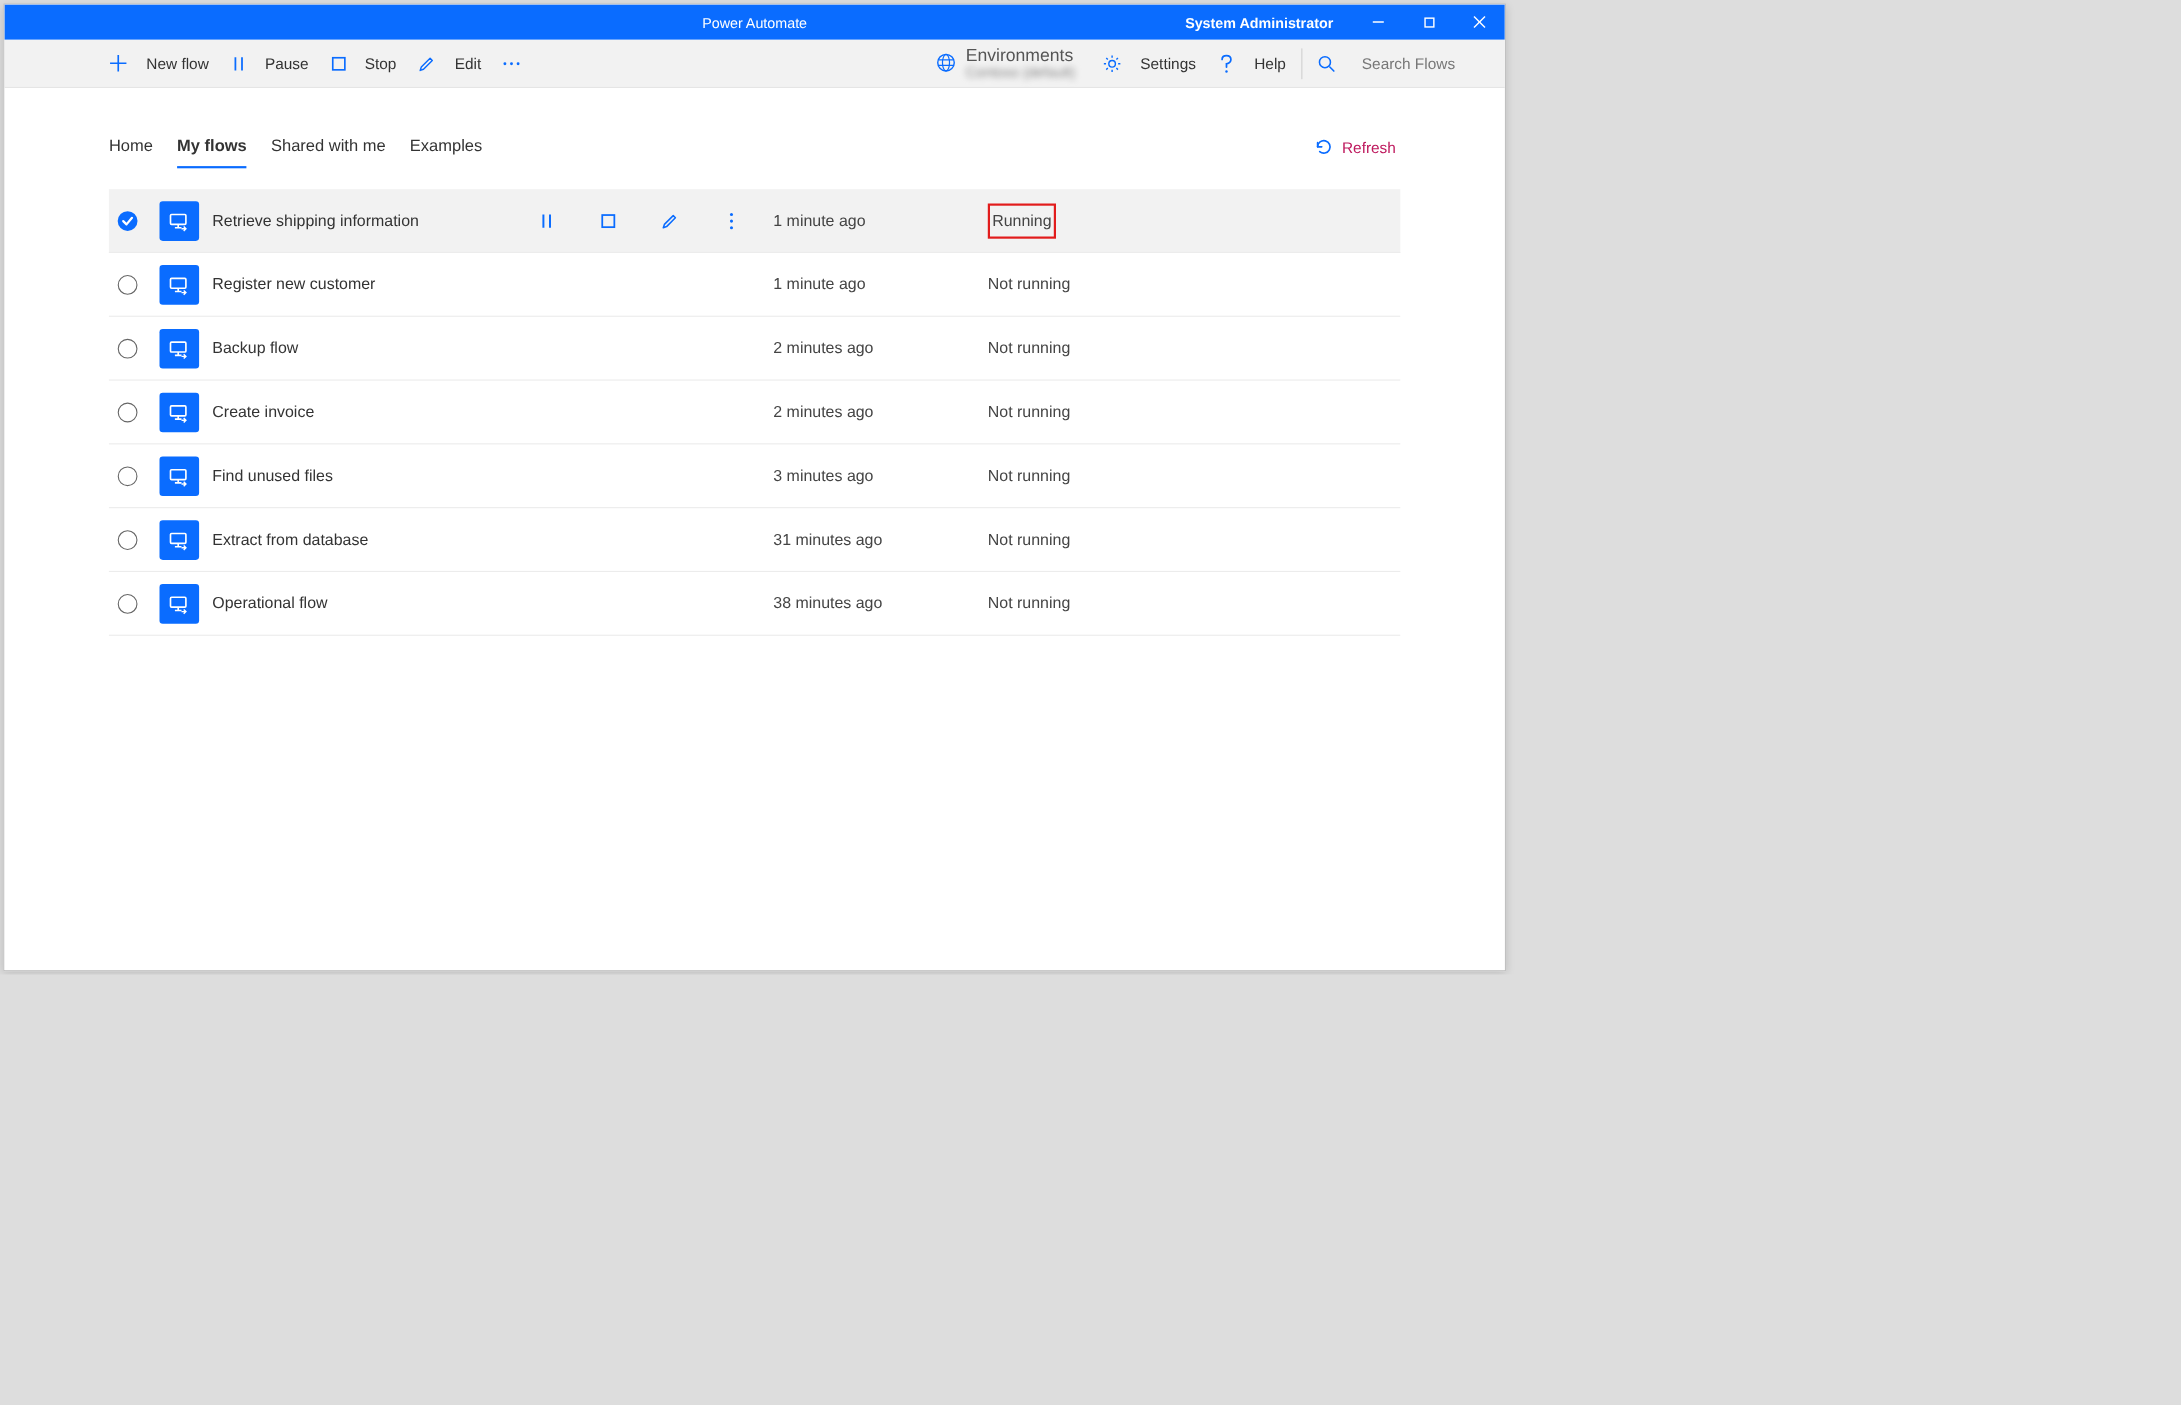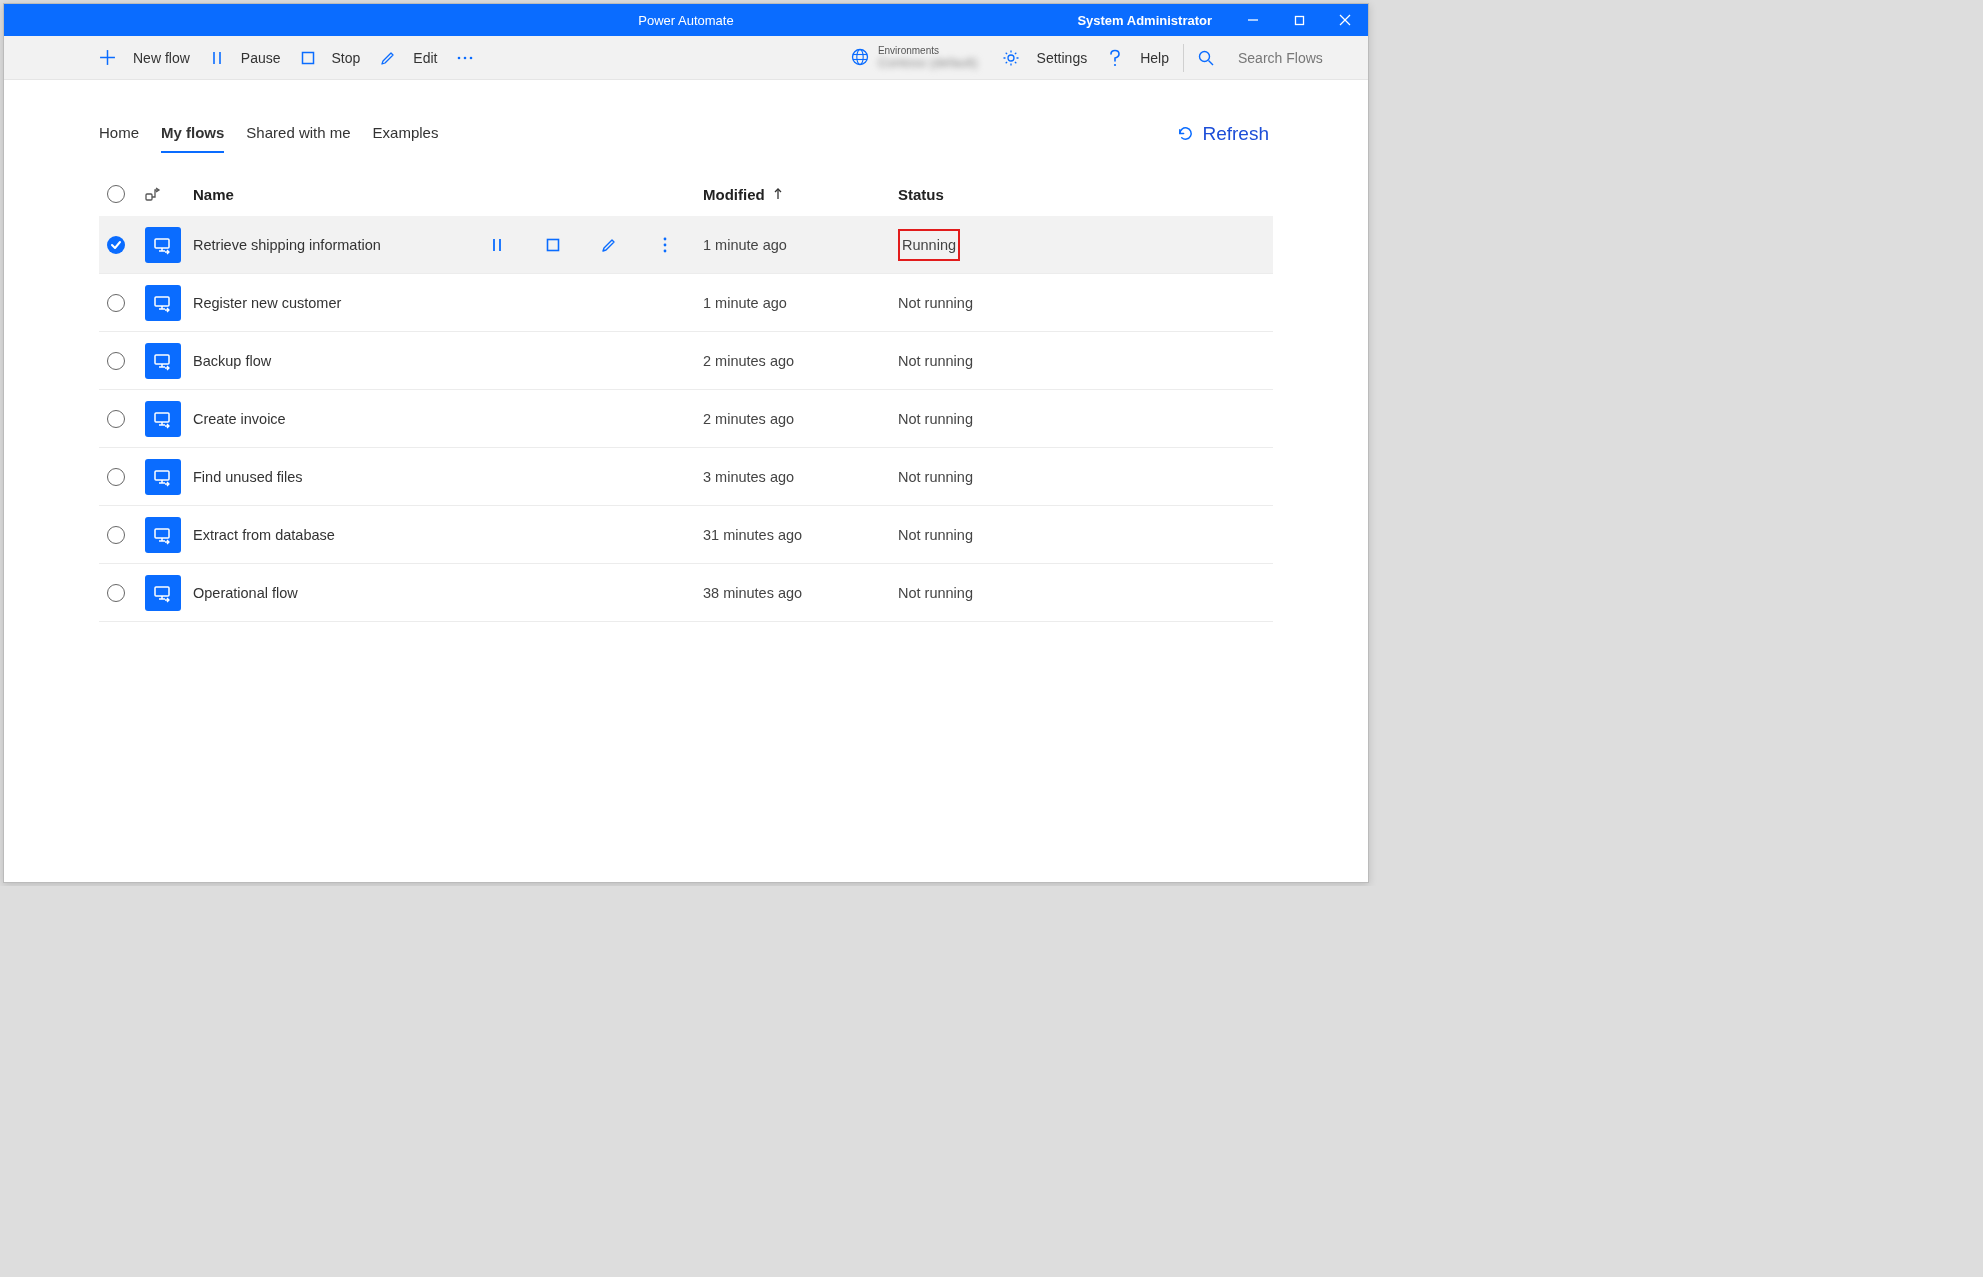--- a/index.html
+++ b/index.html
@@ -10,35 +10,35 @@
   .titlebar .right { margin-left: auto; display: flex; align-items: center; gap: 0; }
   .titlebar .user { font-weight: 600; padding: 0 18px; }
   .winbtn { width: 46px; height: 32px; display: flex; align-items: center; justify-content: center; cursor: pointer; }
   .winbtn svg { stroke: #fff; }
 
   .toolbar { background: #f2f2f2; height: 44px; display: flex; align-items: center; padding: 0 10px 0 85px; border-bottom: 1px solid #e5e5e5; font-size: 14px; color: #333; }
   .toolbar .tb-item { display: flex; align-items: center; gap: 17px; padding: 0 10px; height: 100%; cursor: pointer; }
   .toolbar .spacer { flex: 1; }
   .toolbar .env { display: flex; align-items: center; gap: 8px; padding: 0 14px; cursor: pointer; }
   .toolbar .env-text { display: flex; flex-direction: column; line-height: 1.1; }
-  .toolbar .env-label { font-size: 10px; color: #555; }
+  .toolbar .env-label { font-size: 16px; color: #555; }
   .toolbar .env-value { font-size: 13px; color: #888; filter: blur(3px); user-select: none;}
   .toolbar .divider { width: 1px; height: 28px; background: #d0d0d0; margin: 0 4px; }
   .toolbar .search-wrap { display: flex; align-items: center; gap: 24px; padding: 0 10px; color: #777; cursor: text; width: 170px;}
   
   .content { flex: 1; overflow: auto; background: #fff; }
   .page { padding: 20px 95px 20px 95px; }
 
   .tabs-row { display: flex; align-items: center; border-bottom: 1px solid transparent; margin-top: 14px; }
   .tabs { display: flex; gap: 22px; font-size: 15px; color: #333; }
   .tab { padding: 10px 0 12px 0; cursor: pointer; position: relative; }
   .tab.active { font-weight: 600; }
   .tab.active::after { content: ""; position: absolute; left: 0; right: 0; bottom: 0; height: 2.5px; background: #0a6cff; }
   .tabs-spacer { flex:1; }
-  .refresh-btn { display: flex; align-items: center; gap: 8px; color: #1d4ed8; cursor: pointer; font-size: 19px; padding: 6px 4px;}
+  .refresh-btn { display: flex; align-items: center; gap: 8px; color: #be185d; cursor: pointer; font-size: 14px; padding: 6px 4px;}
 
   .grid { margin-top: 18px; }
   .grid-header, .grid-row { display: grid; grid-template-columns: 46px 48px 510px 195px 265px; align-items: center; }
   .grid-header { height: 44px; font-weight: 600; font-size: 15px; color: #222; }
   .grid-header .hdr-mod { display: flex; align-items: center; gap: 8px; }
   .sel-circle { width: 18px; height: 18px; border: 1.8px solid #666; border-radius: 50%; margin-left: 8px; cursor: pointer; background:#fff;}
   .type-hdr-icon { width:16px; height:16px; }
 
   .grid-row { height: 58px; border-bottom: 1px solid #ececec; font-size: 14.5px; color: #333; }
   .grid-row.hover { background: #f2f2f2; }
@@ -167,41 +167,20 @@
         <div class="refresh-btn">
           <svg width="17" height="17" viewBox="0 0 18 18">
               <path d="M3 9 a6 6 0 1 1 2 4.5" fill="none" class="blue-stroke" stroke-width="1.6" stroke-linecap="round"></path>
               <path d="M3 5 L3 9 L7 9" fill="none" class="blue-stroke" stroke-width="1.6" stroke-linecap="round" stroke-linejoin="round"></path>
             </svg>
           <span>Refresh</span>
         </div>
       </div>
 
       <div class="grid">
-        <div class="grid-header">
-          <div>
-              <div class="sel-circle"></div>
-            </div>
-          <div>
-            <svg class="type-hdr-icon" viewBox="0 0 16 16">
-                <rect x="1" y="9" width="6" height="6" rx="1" fill="none" stroke="#555" stroke-width="1.3"></rect>
-                <path d="M7 12 L10 12 L10 5 L13 5" fill="none" stroke="#555" stroke-width="1.3"></path>
-                <path d="M11 3 L14 5 L11 7" fill="none" stroke="#555" stroke-width="1.3"></path>
-              </svg>
-          </div>
-          <div>Name</div>
-          <div class="hdr-mod">
-            <span>Modified</span>
-            <svg width="10" height="12" viewBox="0 0 10 12">
-                <line x1="5" y1="11" x2="5" y2="1" stroke="#333" stroke-width="1.3"></line>
-                <path d="M2 4 L5 1 L8 4" fill="none" stroke="#333" stroke-width="1.3"></path>
-              </svg>
-          </div>
-          <div>Status</div>
-        </div>
         <div id="grid-body">
             <div class="grid-row hover">
               <div>
                 <div class="sel-circle sel checked" style="border: none;">
                   <svg width="12" height="12" viewBox="0 0 12 12">
                     <path d="M2 6 L5 9 L10 3" fill="none" stroke="#fff" stroke-width="2" stroke-linecap="round" stroke-linejoin="round"></path>
                   </svg>
                 </div>
               </div>
               <div>

